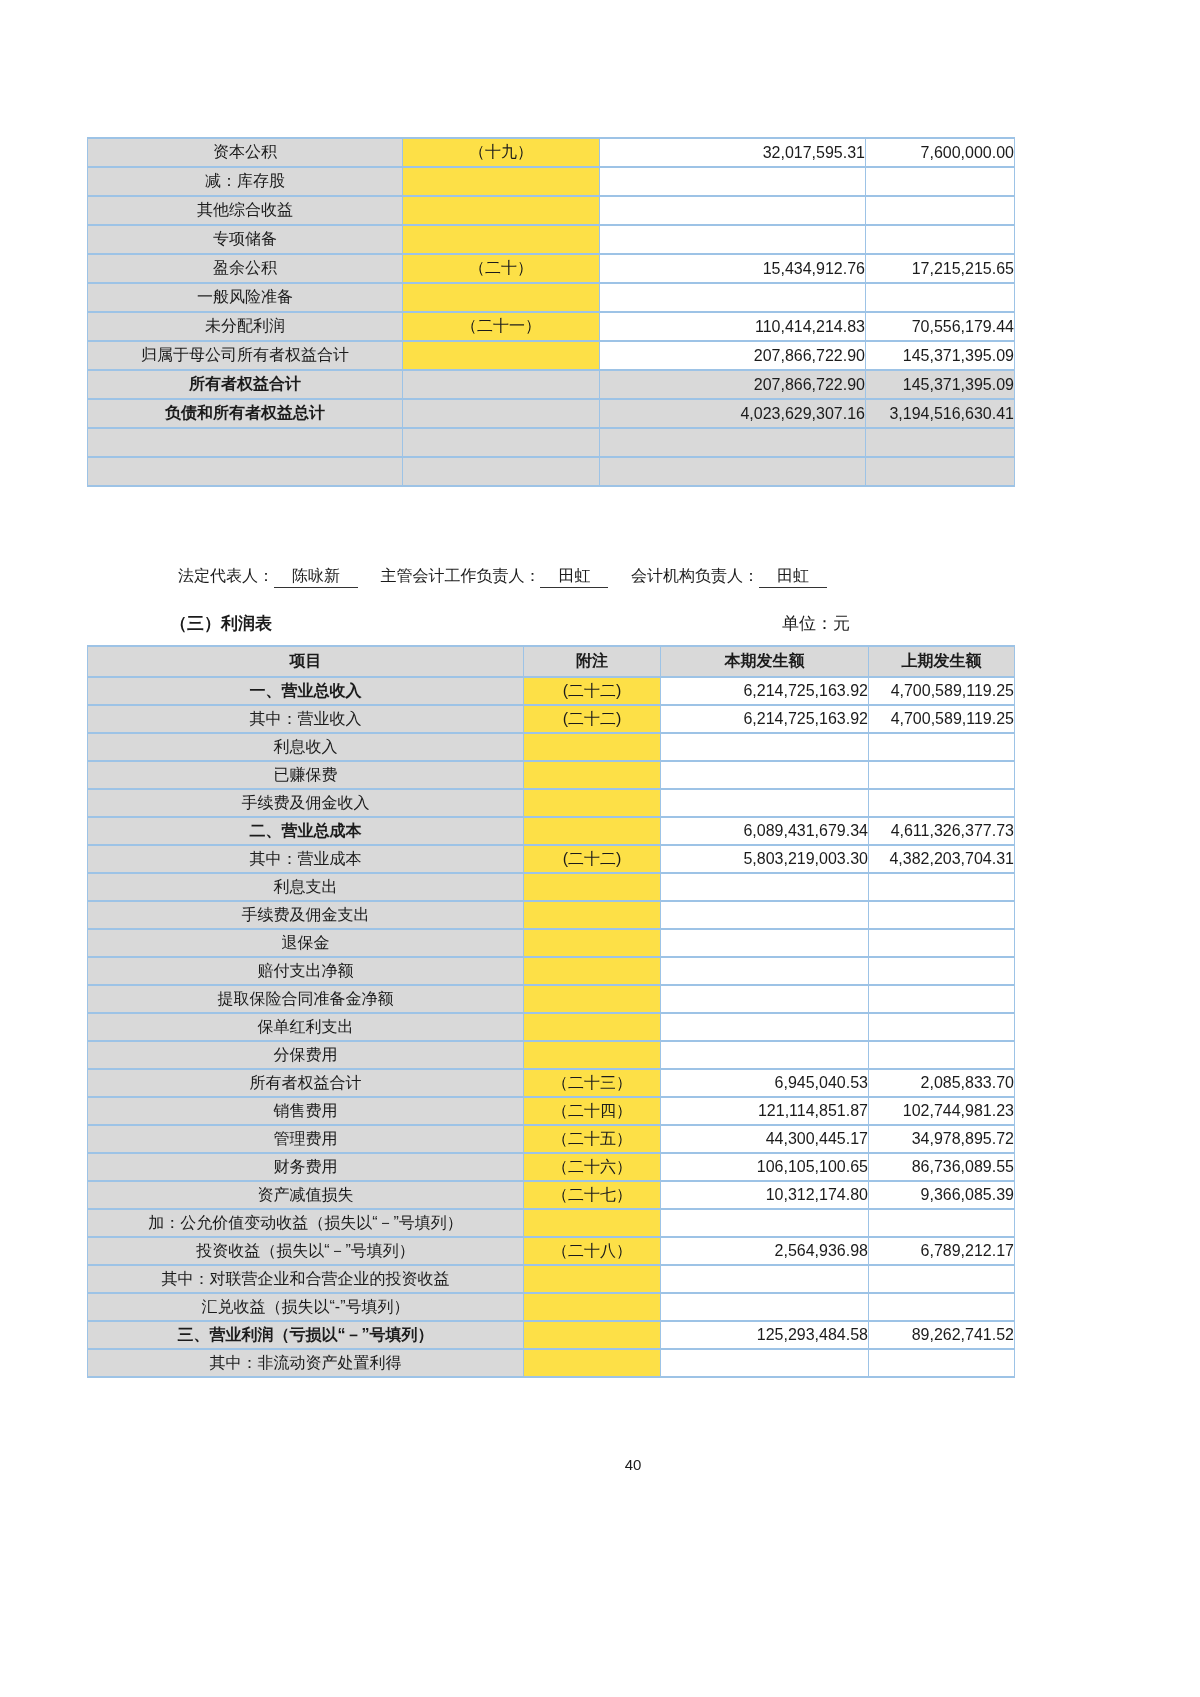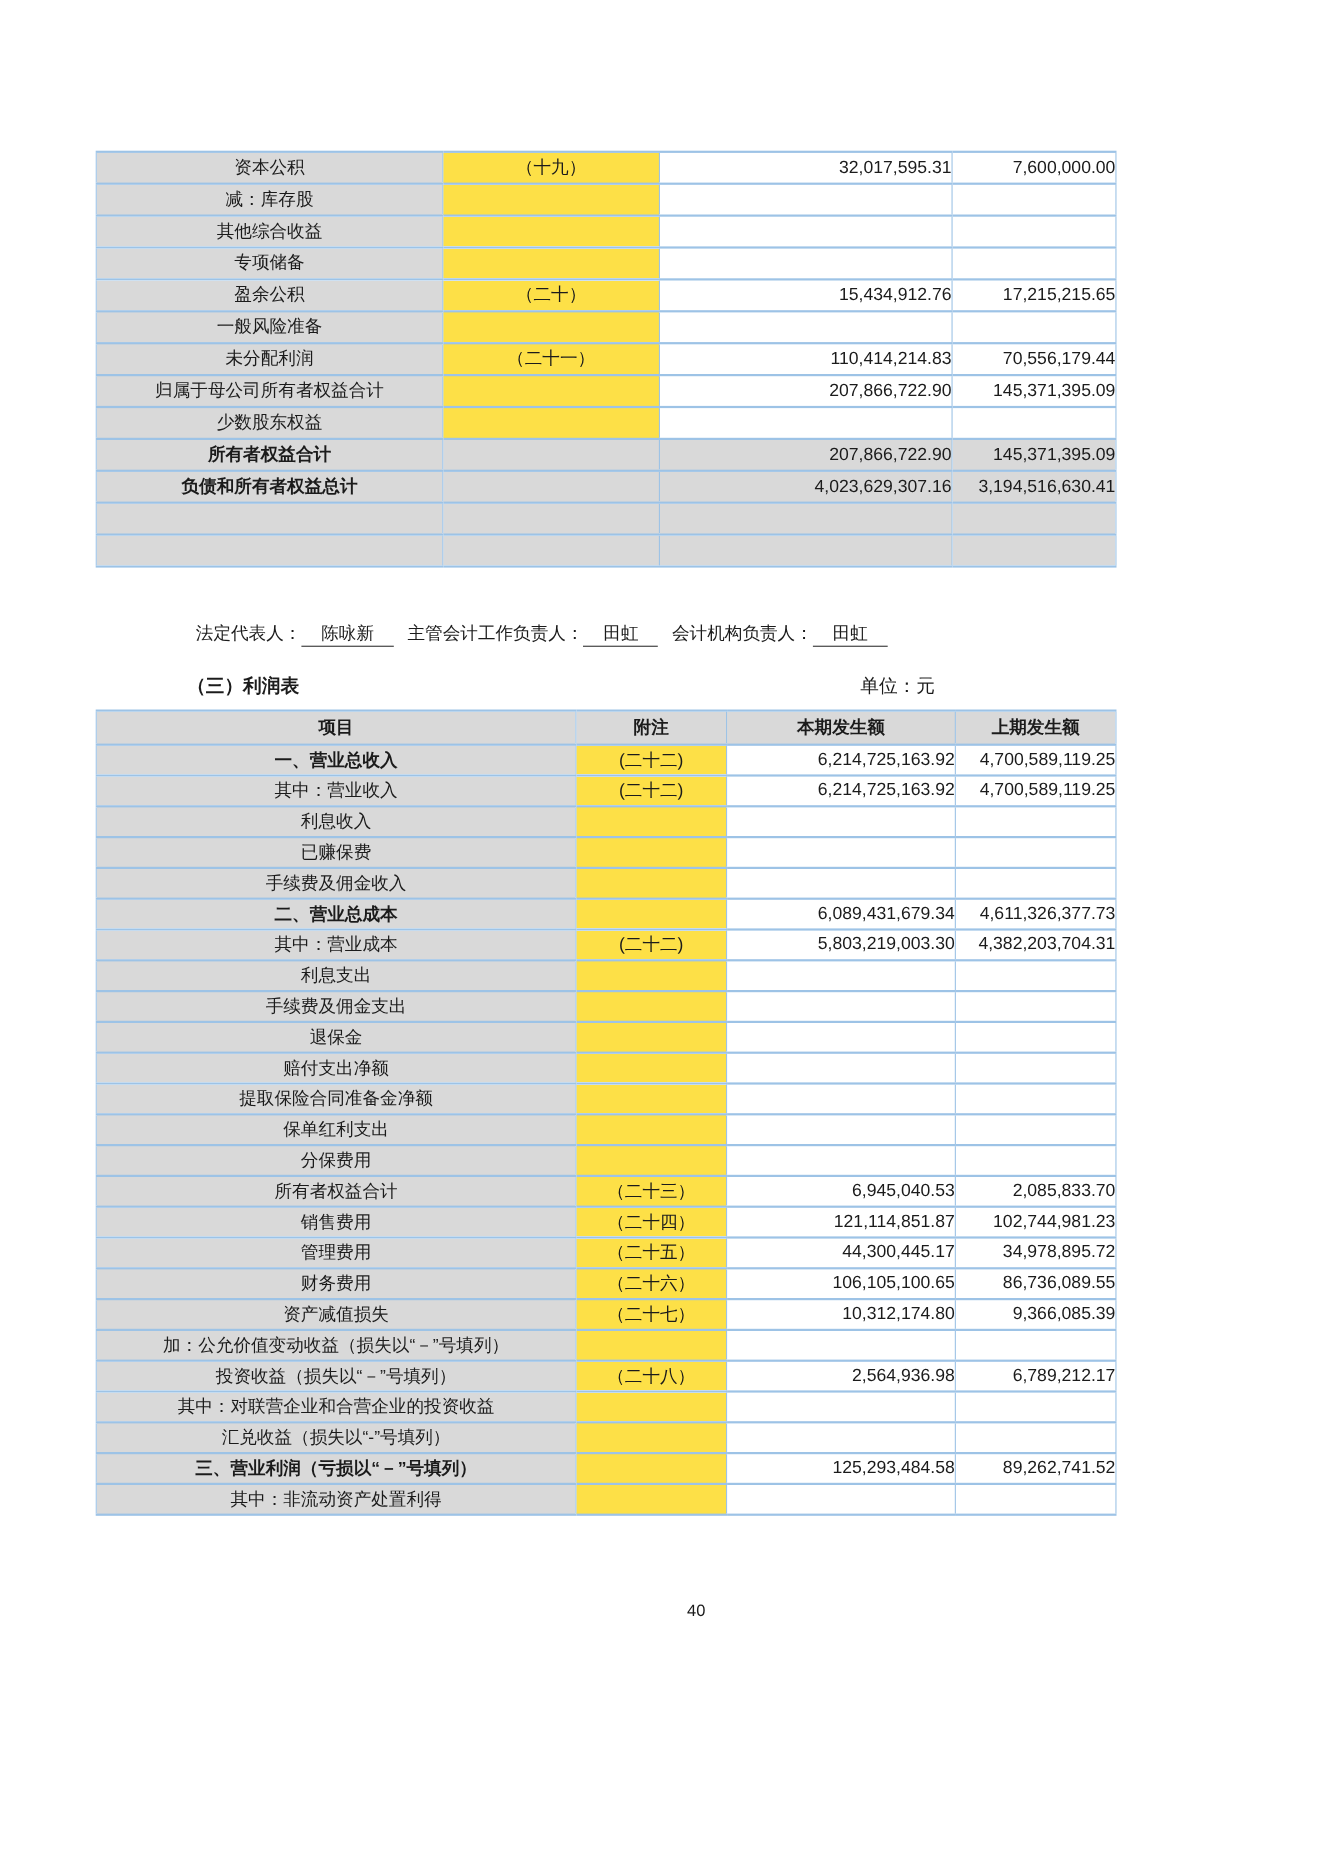--- a/index.html
+++ b/index.html
@@ -20,21 +20,21 @@
   .tbl2 thead th { height:29px; background:#d9d9d9; font-weight:700; text-align:center; }
   .tbl2 tbody td { height:26px; }
   .c-label { background:#d9d9d9; text-align:center; padding-left:10px; }
   .c-note  { text-align:center; background:#fde047; }
   .c-num   { text-align:right; padding-right:9px; background:#fff; }
   tr.r-section .c-label { font-weight:700; }
   tr.r-total td { background:#d9d9d9; }
   tr.r-total .c-label { font-weight:700; text-align:center; padding-left:0; }
   tr.r-blank td { background:#d9d9d9; }
   .signature { position:absolute; left:178px; top:566px; font-size:16px; }
-  .sig-label { margin-left:8px; }
+  .sig-label { margin-left:18px; }
   .sig-label:first-child { margin-left:0; }
   .sig-name { display:inline-block; border-bottom:1.5px solid #333; padding:0 18px; text-align:center; }
   .section-title { position:absolute; left:170px; top:612px; font-size:17px; font-weight:700; }
   .unit-label { position:absolute; left:782px; top:612px; font-size:17px; }
   .page-num { position:absolute; left:33px; top:1456px; width:1200px; text-align:center; font-size:15px; }
 </style>
 </head>
 <body>
 
 <table class="tbl tbl1">
@@ -85,26 +85,20 @@
         <td class="c-label">未分配利润</td>
         <td class="c-note">（二十一）</td>
         <td class="c-num">110,414,214.83</td>
         <td class="c-num">70,556,179.44</td>
       </tr>
       <tr class="r-normal">
         <td class="c-label">归属于母公司所有者权益合计</td>
         <td class="c-note"></td>
         <td class="c-num">207,866,722.90</td>
         <td class="c-num">145,371,395.09</td>
-      </tr>
-      <tr class="r-normal">
-        <td class="c-label">少数股东权益</td>
-        <td class="c-note"></td>
-        <td class="c-num"></td>
-        <td class="c-num"></td>
       </tr>
       <tr class="r-total">
         <td class="c-label">所有者权益合计</td>
         <td class="c-note"></td>
         <td class="c-num">207,866,722.90</td>
         <td class="c-num">145,371,395.09</td>
       </tr>
       <tr class="r-total">
         <td class="c-label">负债和所有者权益总计</td>
         <td class="c-note"></td>

